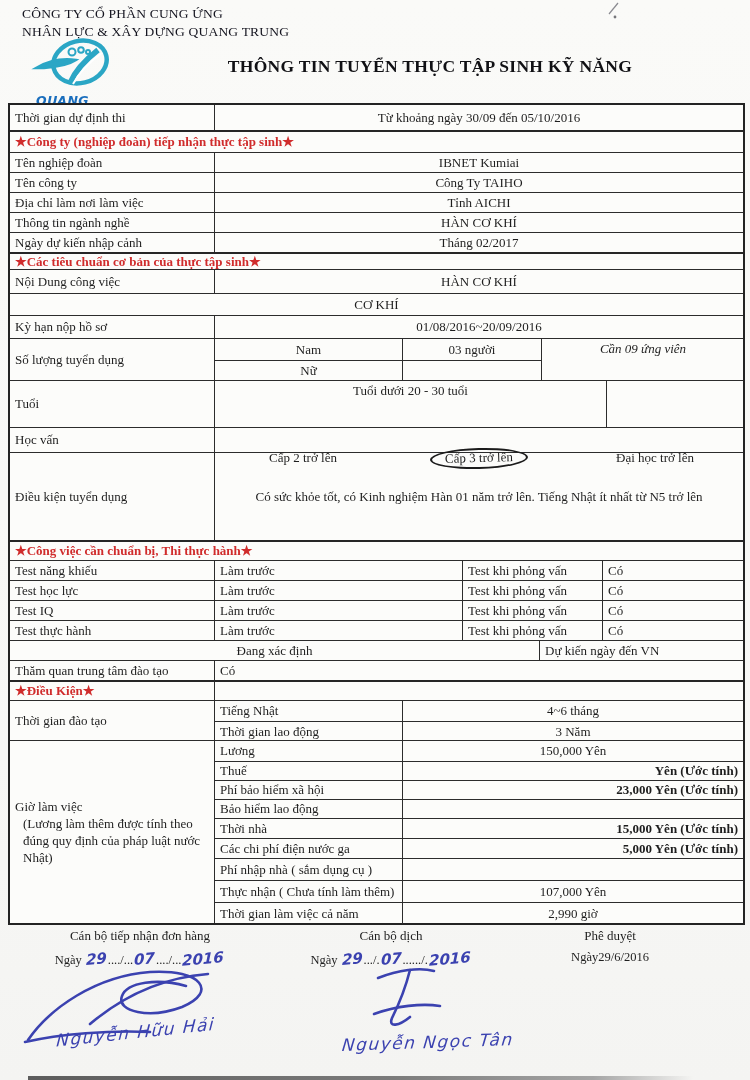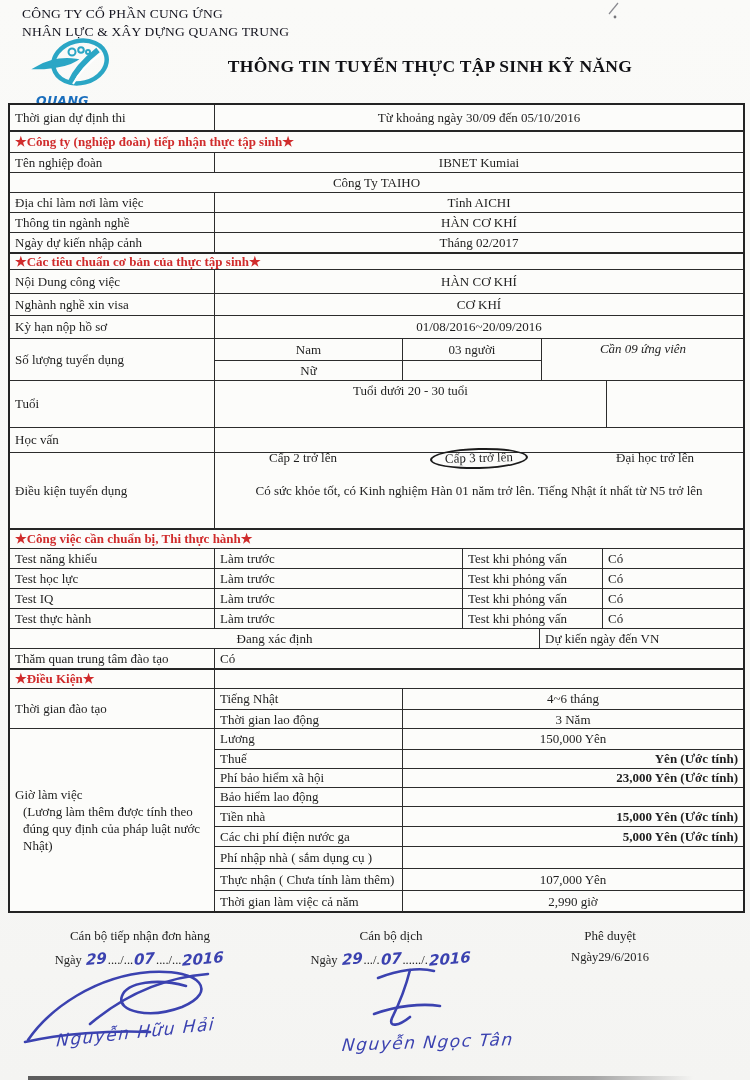--- a/index.html
+++ b/index.html
@@ -92,20 +92,21 @@
     </div>
 
     <div class="row sect" style="height:22px">
       <div class="cell val redtxt">★Công ty (nghiệp đoàn) tiếp nhận thực tập sinh★</div>
     </div>
     <div class="row" style="height:20px">
       <div class="cell lbl">Tên nghiệp đoàn</div>
       <div class="cell val cen">IBNET  Kumiai</div>
     </div>
     <div class="row" style="height:20px">
+      <div class="cell lbl">Tên công ty</div>
       <div class="cell val cen">Công Ty TAIHO</div>
     </div>
     <div class="row" style="height:20px">
       <div class="cell lbl">Địa chỉ làm nơi làm việc</div>
       <div class="cell val cen">Tỉnh AICHI</div>
     </div>
     <div class="row" style="height:20px">
       <div class="cell lbl">Thông tin ngành nghề</div>
       <div class="cell val cen">HÀN CƠ KHÍ</div>
     </div>
@@ -115,21 +116,20 @@
     </div>
 
     <div class="row sect" style="height:17px">
       <div class="cell val redtxt">★Các tiêu chuẩn cơ bản của thực tập sinh★</div>
     </div>
     <div class="row" style="height:24px">
       <div class="cell lbl">Nội Dung công việc</div>
       <div class="cell val cen">HÀN CƠ KHÍ</div>
     </div>
     <div class="row" style="height:22px">
-      <div class="cell lbl">Nghành nghề xin visa</div>
       <div class="cell val cen">CƠ KHÍ</div>
     </div>
     <div class="row" style="height:23px">
       <div class="cell lbl">Kỳ hạn nộp hồ sơ</div>
       <div class="cell val cen">01/08/2016~20/09/2016</div>
     </div>
 
     <div class="row" style="height:42px">
       <div class="cell lbl">Số lượng tuyển dụng</div>
       <div class="stack" style="border-left:1px solid #2c2c2c">
@@ -155,21 +155,21 @@
       <div class="cell lbl">Học vấn</div>
       <div class="edu-opts" style="border-left:1px solid #2c2c2c">
         <div class="edu-opt">Cấp 2 trở lên</div>
         <div class="edu-opt">
           <span class="ellipse">Cấp 3 trở lên</span>
         </div>
         <div class="edu-opt">Đại học trở lên</div>
       </div>
     </div>
 
-    <div class="row" style="height:76px">
+    <div class="row" style="height:88px">
       <div class="cell lbl">Điều kiện tuyển dụng</div>
       <div class="cell val cen">Có sức khỏe tốt, có Kinh nghiệm Hàn 01 năm trở lên. Tiếng Nhật ít nhất từ N5 trở lên</div>
     </div>
 
     <div class="row sect" style="height:20px">
       <div class="cell val redtxt">★Công việc cần chuẩn bị, Thi thực hành★</div>
     </div>
     <div class="row" style="height:20px">
       <div class="cell lbl">Test năng khiếu</div>
       <div class="cell" style="width:248px">Làm trước</div>
@@ -237,21 +237,21 @@
         </div>
         <div class="srow" style="height:19px">
           <div class="scell slbl">Phí bảo hiểm xã hội</div>
           <div class="scell sval ssep rgt">23,000 Yên (Ước tính)</div>
         </div>
         <div class="srow" style="height:19px">
           <div class="scell slbl">Bảo hiểm lao động</div>
           <div class="scell sval ssep rgt"></div>
         </div>
         <div class="srow" style="height:20px">
-          <div class="scell slbl">Tiền nhà</div>
+          <div class="scell slbl">Thời nhà</div>
           <div class="scell sval ssep rgt">15,000 Yên (Ước tính)</div>
         </div>
         <div class="srow" style="height:20px">
           <div class="scell slbl">Các chi phí điện nước ga</div>
           <div class="scell sval ssep rgt">5,000 Yên (Ước tính)</div>
         </div>
         <div class="srow" style="height:22px">
           <div class="scell slbl">Phí nhập nhà ( sắm dụng cụ )</div>
           <div class="scell sval ssep rgt"></div>
         </div>

